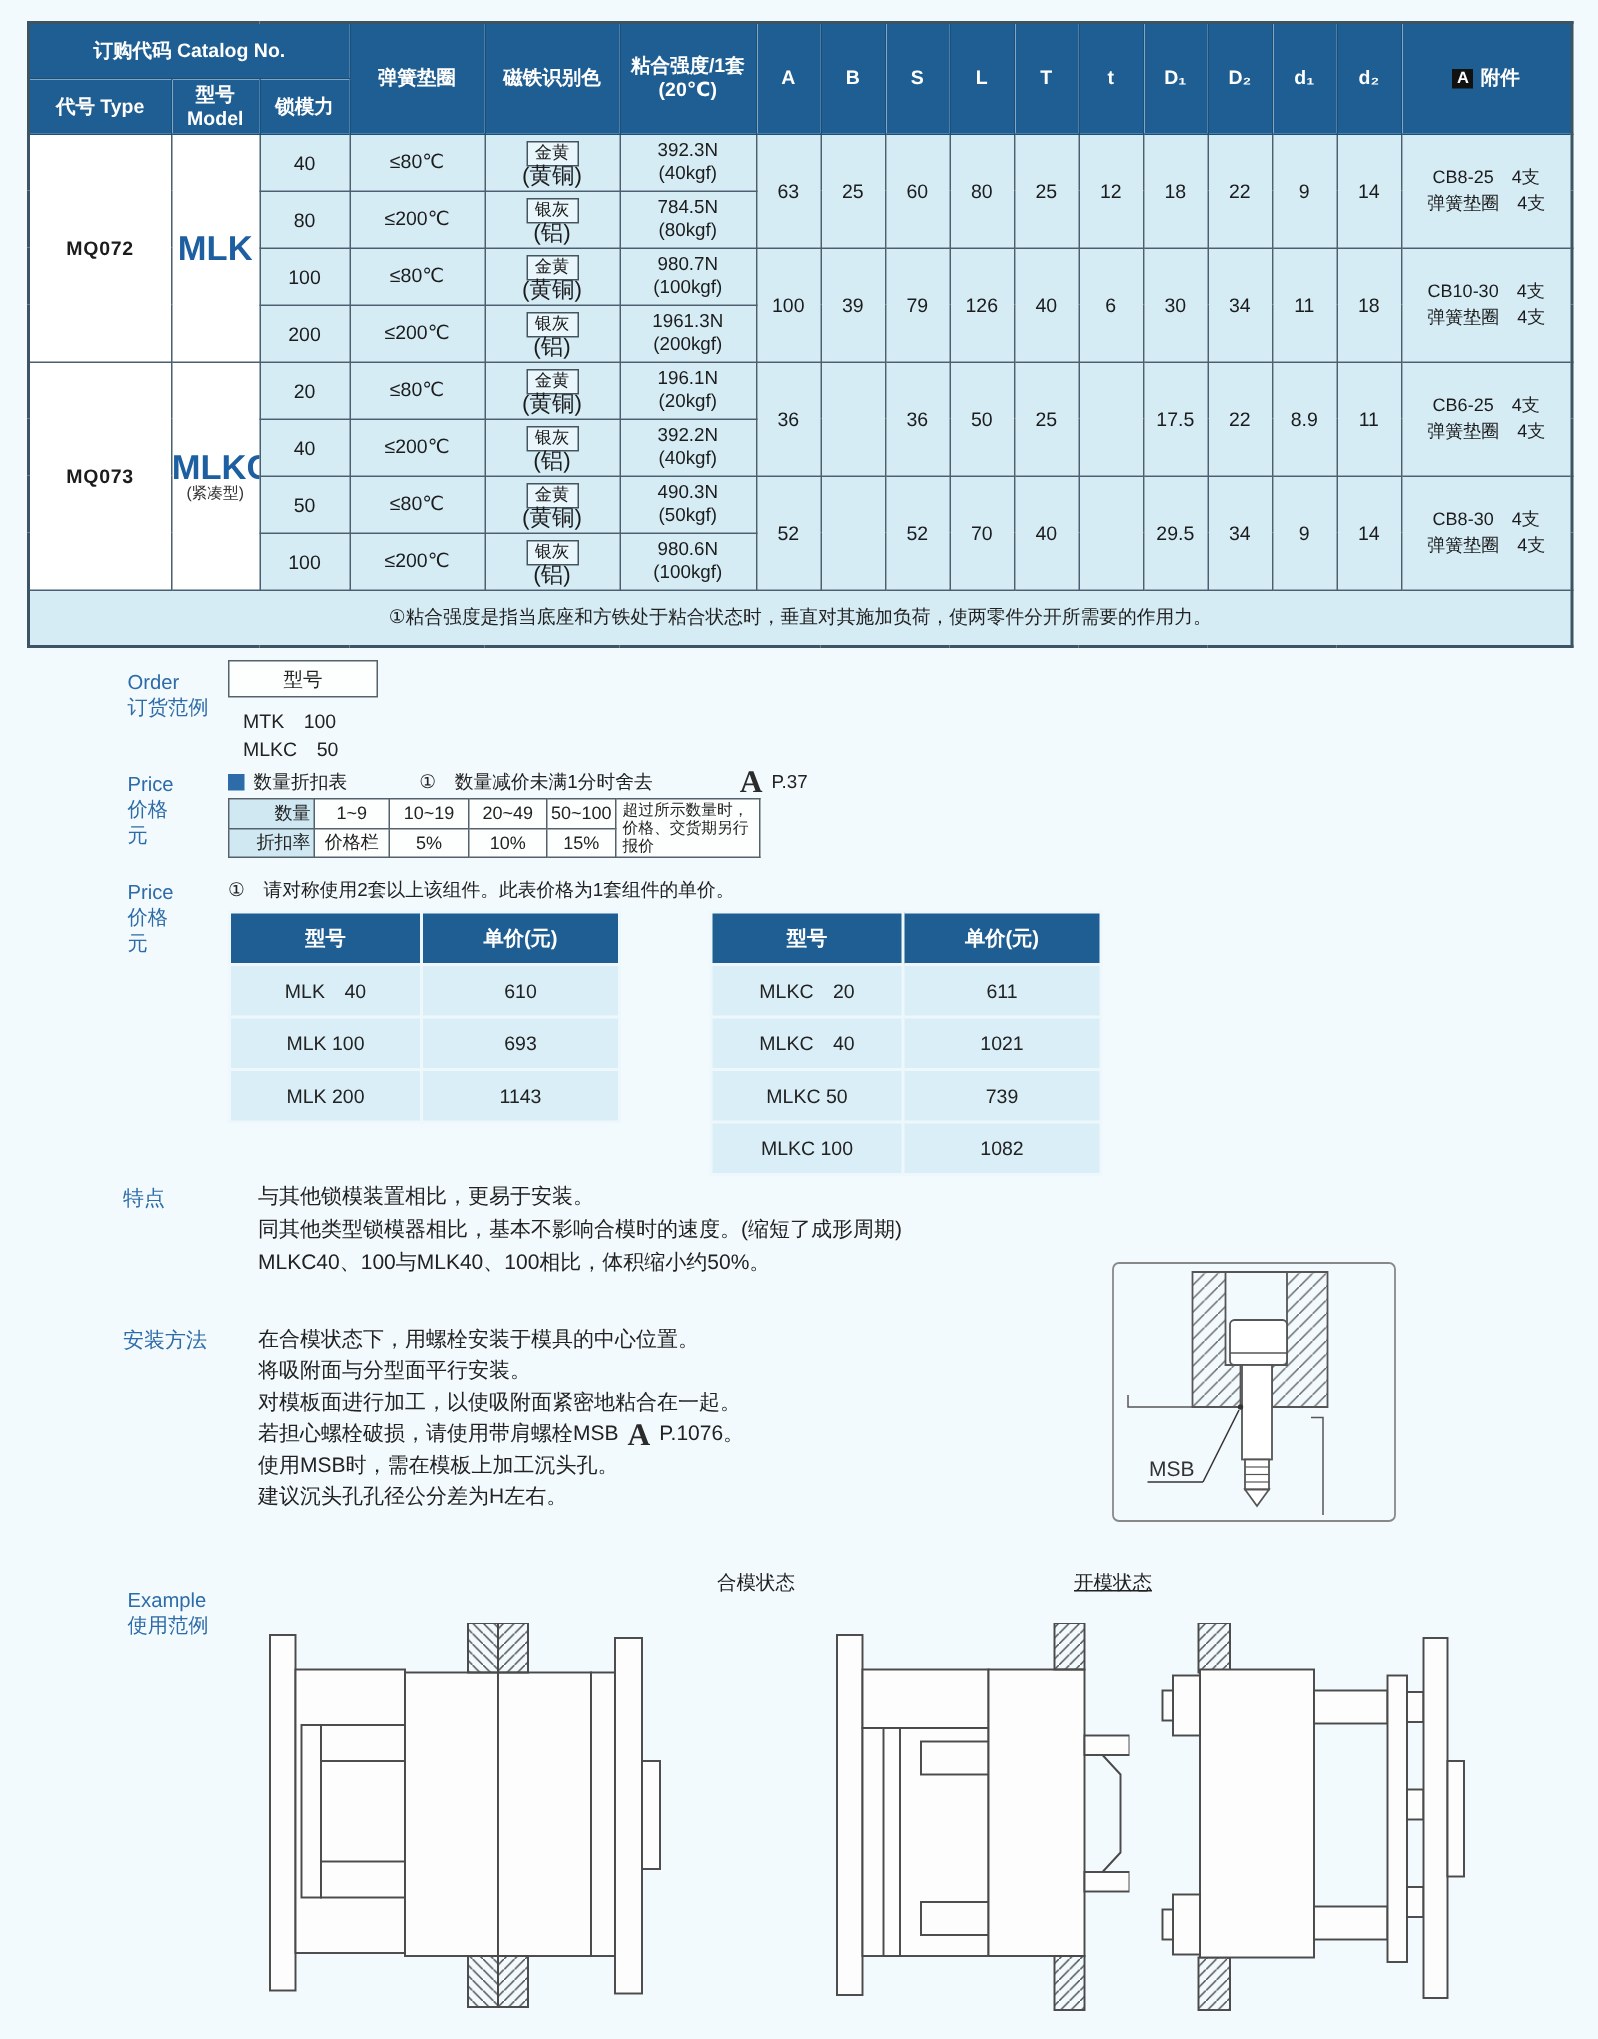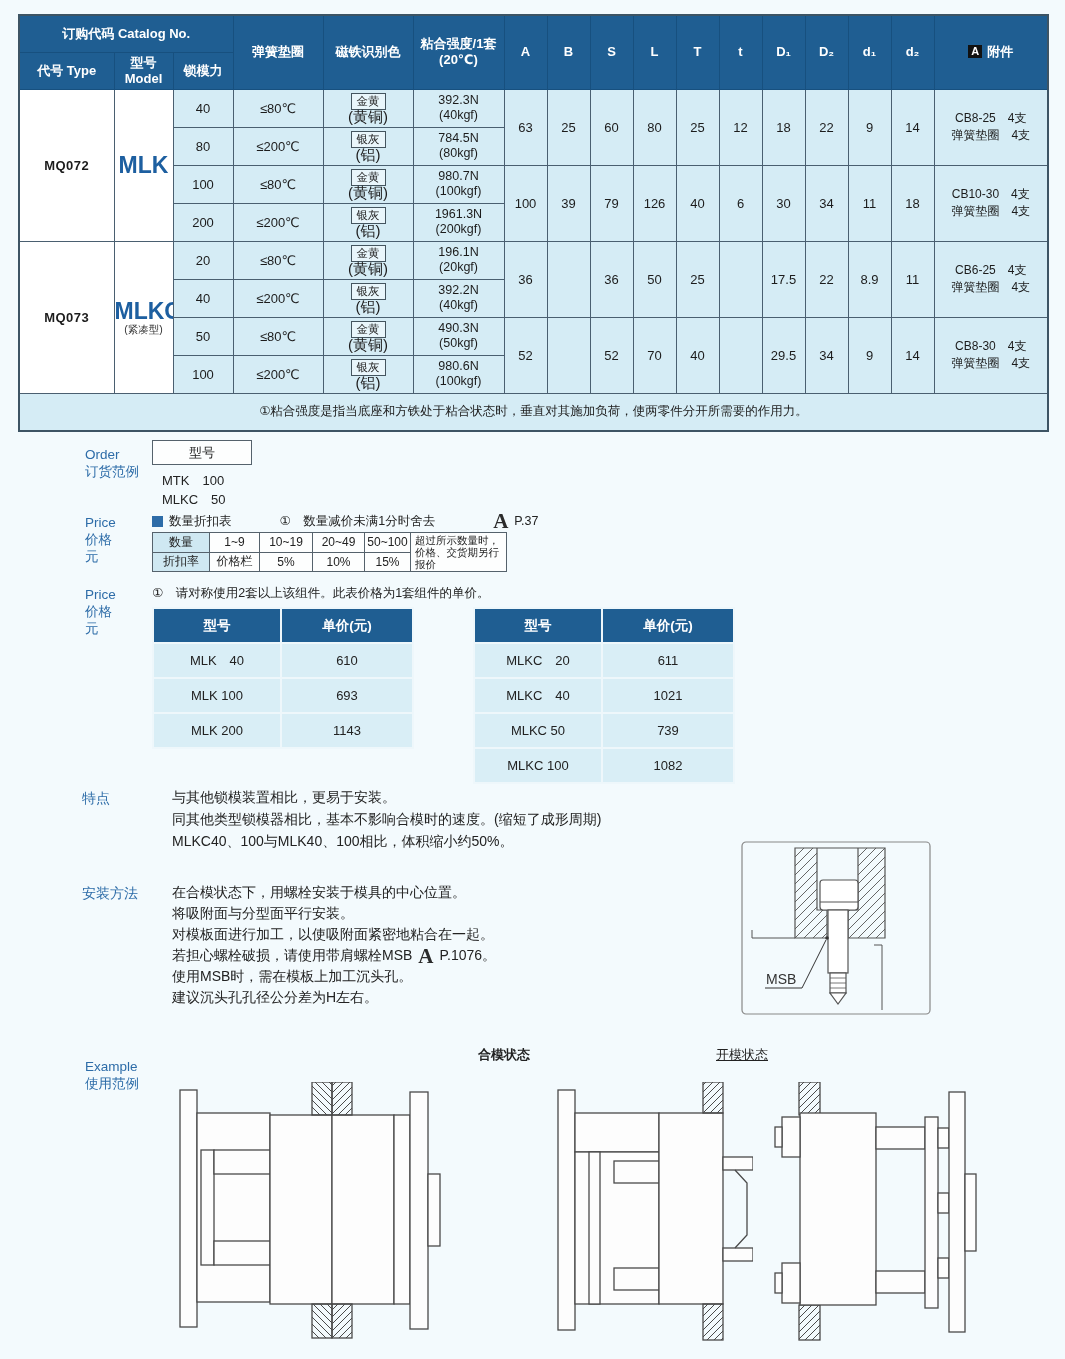--- a/index.html
+++ b/index.html
@@ -37,21 +37,21 @@
   .obox{border:1px solid #55626c;background:#fdfefe;width:98px;height:23px;
         display:flex;align-items:center;justify-content:center;font-size:13px;color:#222;}
   .olines div{font-size:13px;line-height:19px;color:#222;}
 
   
   .brow{display:flex;align-items:center;font-size:12.5px;color:#222;white-space:nowrap;}
   .bullet{display:inline-block;width:11px;height:11px;background:#2d6ca8;margin-right:6px;}
   .amark{font-family:"Liberation Serif","DejaVu Serif",serif;font-weight:bold;font-size:21px;color:#2b2b2b;line-height:20px;}
   table.dt{border-collapse:collapse;}
   .dt td{border:1px solid #55626c;background:#fdfefe;font-size:12px;height:18px;text-align:center;padding:0 2px;}
-  .dt td.hd{background:#cfe8f2;}
+  .dt td.hd{background:#cfe8f2;text-align:right;}
   .dt td.note{font-size:10.5px;line-height:12px;text-align:left;padding:1px 4px;}
 
   
   .pnote{font-size:12.5px;color:#222;white-space:nowrap;}
   table.pt{border-collapse:collapse;border:1px solid #8a99a4;}
   .pt th{background:#1f5e92;color:#fff;font-weight:600;font-size:13.5px;height:31px;border:2px solid #eef7fb;}
   .pt td{background:#d9eef6;color:#222;font-size:13px;height:31px;text-align:center;border:2px solid #eef7fb;}
 
   
   .zlabel{color:#2d6ca8;font-size:14px;}
@@ -453,21 +453,21 @@
   <line x1="25" y1="148" x2="62" y2="148" stroke="#333" stroke-width="1"></line>
   <line x1="62" y1="148" x2="86" y2="100" stroke="#333" stroke-width="1"></line>
   <circle cx="87" cy="98" r="1.8" fill="#333"></circle>
 </svg>
 
 <div class="abs" style="left:0;top:1044px;width:975px;height:315px;">
   <div class="slabel abs" style="left:85px;top:14px;">
     <div>Example</div>
     <div>使用范例</div>
   </div>
-  <div class="diag-label abs" style="left:478px;top:2px;font-weight:bold;">合模状态</div>
+  <div class="diag-label abs" style="left:478px;top:2px;">合模状态</div>
   <div class="diag-label abs" style="left:716px;top:2px;text-decoration:underline;">开模状态</div>
 
   <svg class="abs" style="left:168px;top:38px;" width="290" height="258" viewBox="0 0 290 258">
     <defs>
       <pattern id="hvL" width="7" height="7" patternUnits="userSpaceOnUse">
         <path d="M0 0 L7 7" stroke="#4a4a4a" stroke-width="1" fill="none"></path>
       </pattern>
       <pattern id="hvR" width="7" height="7" patternUnits="userSpaceOnUse">
         <path d="M0 7 L7 0" stroke="#4a4a4a" stroke-width="1" fill="none"></path>
       </pattern>

